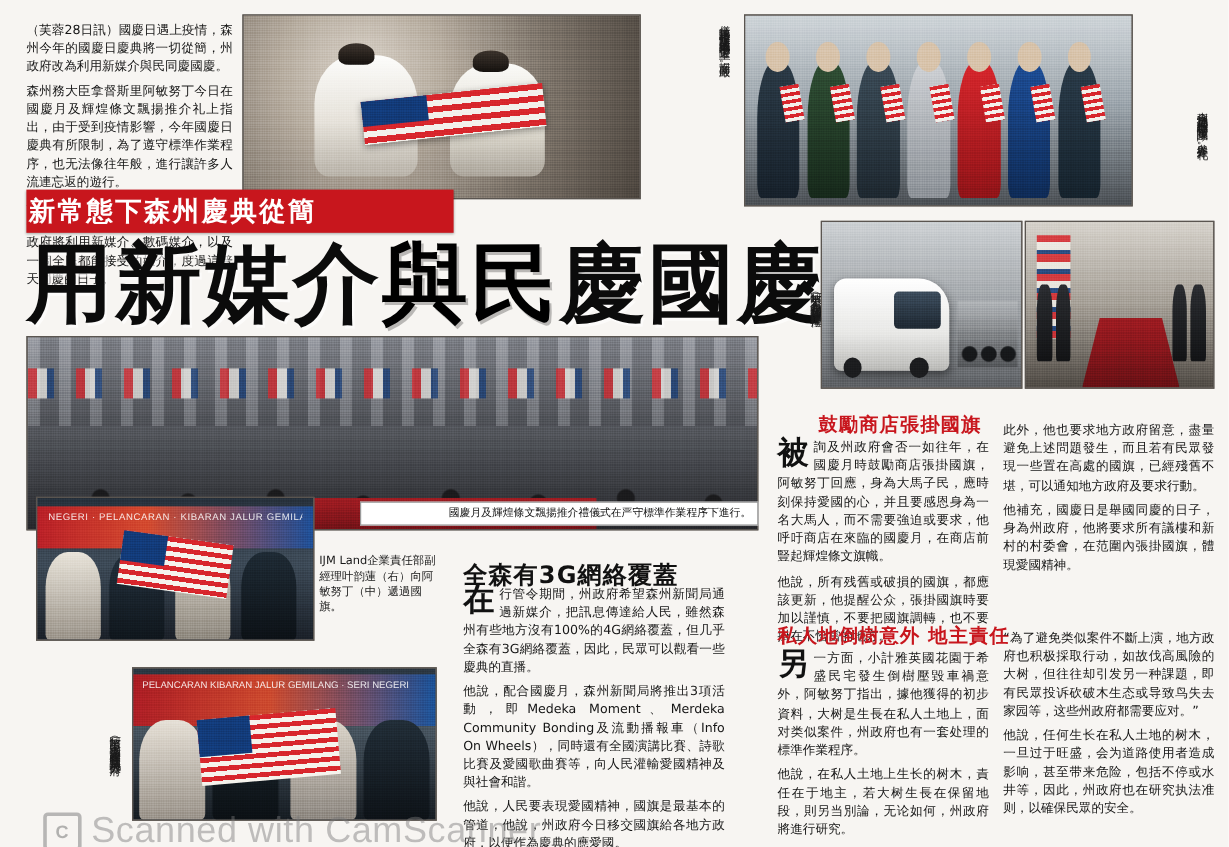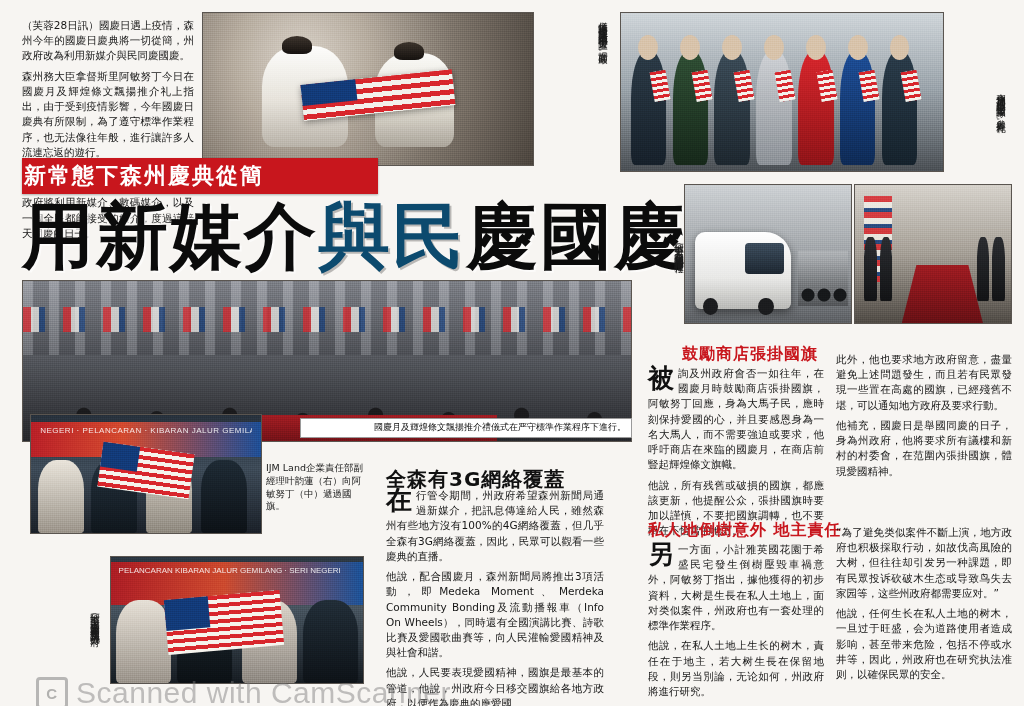--- a/index.html
+++ b/index.html
@@ -294,21 +294,21 @@
     letter-spacing: 2px;
     white-space: nowrap;
     display:flex;
     align-items:center;
   }
   #headline .blk {
     color:#0b0b0b;
     text-shadow: 2px 2px 0 rgba(255,255,255,.6);
   }
   #headline .red {
-    color:#0c4a6e;
+    color:#000000;
     text-shadow: 2px 2px 0 rgba(0,0,0,.25);
   }
 
   .subhead {
     font-family:"DejaVu Sans","Liberation Sans",sans-serif;
     font-weight:bold;
     font-size:16px;
     color:#c8161d;
     letter-spacing:1px;
   }

